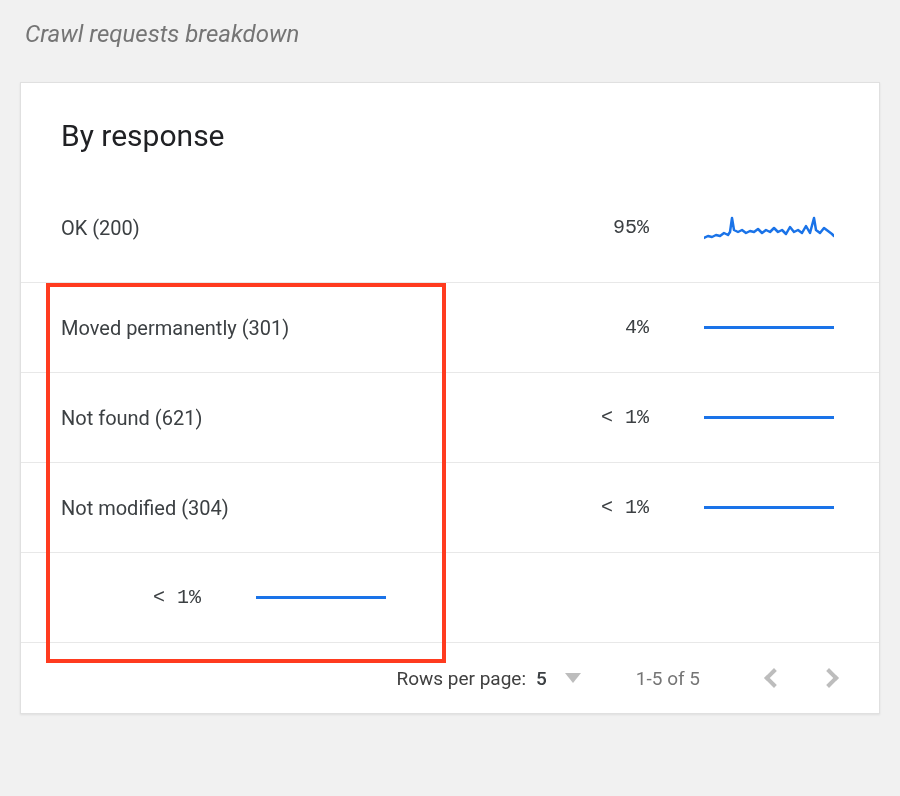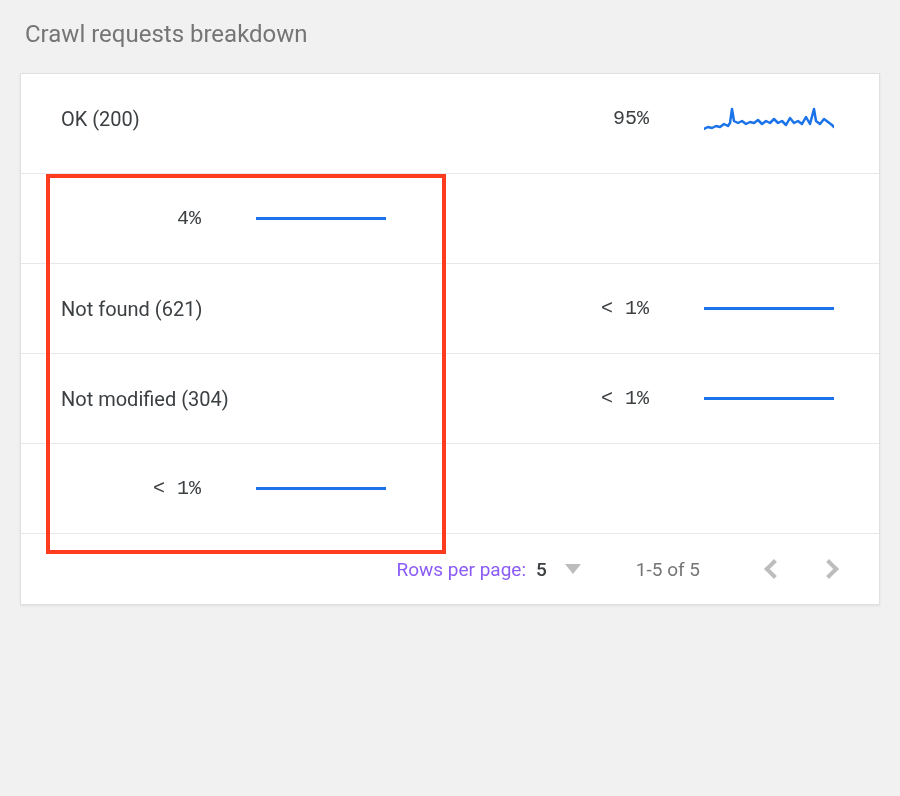--- a/index.html
+++ b/index.html
@@ -11,22 +11,23 @@
       font-family: 'Roboto', 'Helvetica Neue', Arial, sans-serif;
       background: #f1f1f1;
       width: 900px;
       height: 796px;
       padding: 20px;
     }
     .page-title {
       color: #757575;
       font-size: 24px;
       font-weight: 400;
-      margin-bottom: 25px;
+      margin-bottom: 34px;
       margin-left: 5px;
+      font-style: italic;
     }
     .card {
       background: white;
       border: 1px solid #e0e0e0;
       box-shadow: 0 1px 2px rgba(0,0,0,0.08);
       position: relative;
     }
     .card-header {
       padding: 35px 40px 30px 40px;
     }
@@ -94,21 +95,21 @@
     .pagination {
       display: flex;
       align-items: center;
       justify-content: flex-end;
       padding: 20px 35px;
       gap: 25px;
       color: #757575;
       font-size: 19px;
     }
     .rows-per-page-label {
-      color: #8b5cf6;
+      color: #404040;
     }
     .rows-per-page-value {
       font-weight: 500;
       color: #3c4043;
       margin-left: 10px;
     }
     .dropdown-icon {
       display: inline-block;
       width: 0;
       height: 0;
@@ -151,34 +152,38 @@
       display: flex;
       align-items: center;
     }
   </style>
 </head>
 <body>
 
 <div class="page-title">Crawl requests breakdown</div>
 
 <div class="card">
+  <div class="card-header">
+    <div class="card-title">By response</div>
+  </div>
 
   <div class="rows-container">
 
     <div class="row">
       <div class="row-label">OK (200)</div>
       <div class="row-percent">95%</div>
       <div class="row-spark">
         <svg class="sparkline" viewBox="0 0 130 40">
           <polyline points="0,30 4,28 8,29 12,27 16,28 20,25 24,27 26,24 28,10 30,22 34,24 38,22 42,25 46,23 50,24 54,21 58,25 62,22 66,24 70,20 74,24 78,22 82,26 86,19 90,24 94,22 98,25 102,18 106,25 110,10 112,22 116,25 120,20 124,23 128,26 130,28" fill="none" stroke="#1a73e8" stroke-width="2.5" stroke-linejoin="round" stroke-linecap="round"></polyline>
         </svg>
       </div>
     </div>
 
     <div class="row">
+      <div class="row-label">Moved permanently (301)</div>
       <div class="row-percent">4%</div>
       <div class="row-spark">
         <div class="flatline"></div>
       </div>
     </div>
 
     <div class="row">
       <div class="row-label">Not found (621)</div>
       <div class="row-percent">&lt; 1%</div>
       <div class="row-spark">

